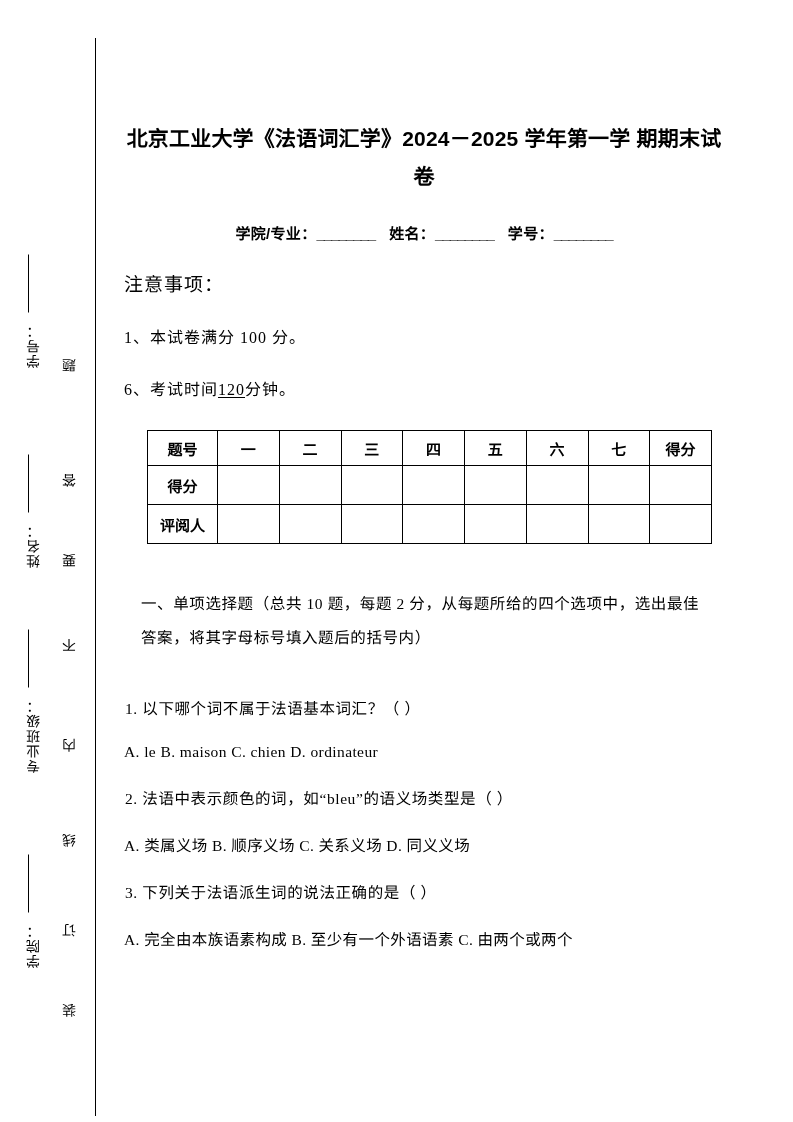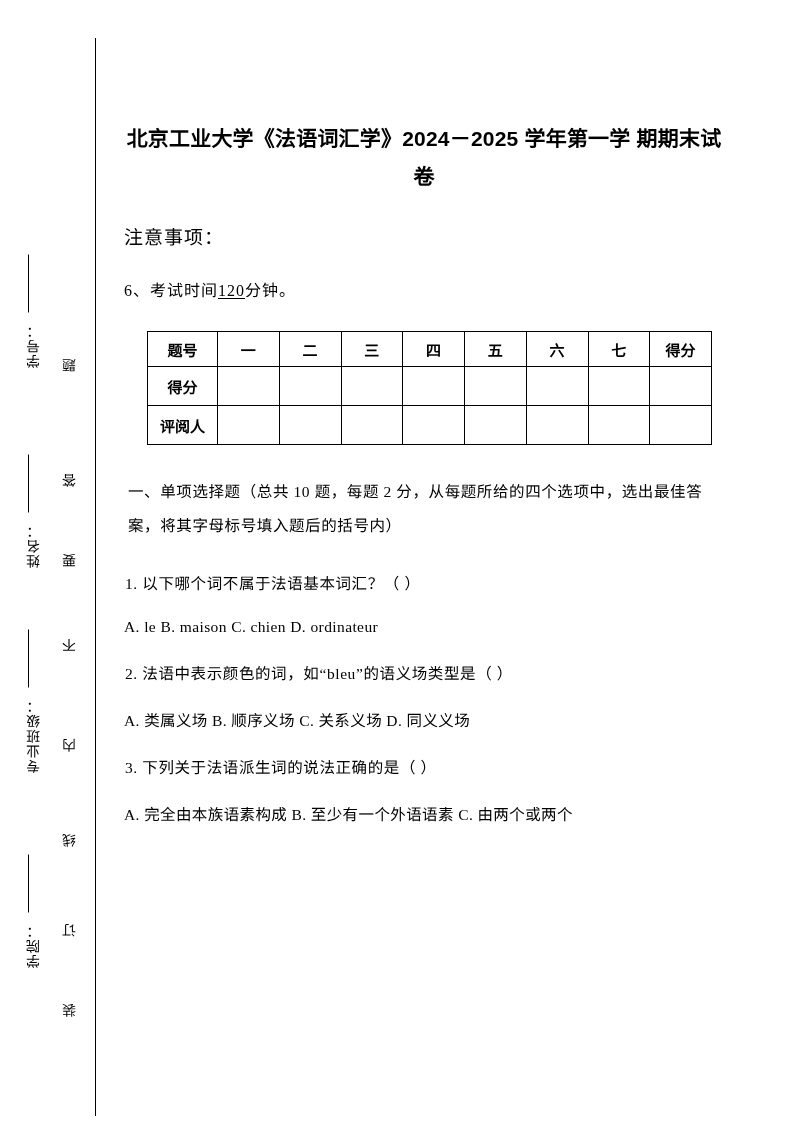--- a/index.html
+++ b/index.html
@@ -132,21 +132,21 @@
     font-weight: bold;
     font-size: 15px;
     padding: 0;
   }
   #score-table tr.r-head td { height: 34px; }
   #score-table tr.r-body td { height: 38px; }
   #score-table td.lead { width: 69px; }
 
   
   .sec-head {
-    margin: 4px;
+    margin: 17px;
     padding-top: 26px;
     font-size: 15.5px;
     line-height: 34px;
     letter-spacing: 0.6px;
   }
   .q-stem {
     margin: 1px;
     padding-top: 24px;
     font-size: 15.5px;
     letter-spacing: 0.6px;
@@ -205,22 +205,26 @@
   <div class="seal-char" style="top:923px;">订</div>
   <div class="seal-char" style="top:1003px;">装</div>
 
   <div id="body-col">
 
     <h1 class="doc-title">
       <span>北京工业大学《法语词汇学》2024－2025 学年第一学</span>
       <span>期期末试卷</span>
     </h1>
 
+    <p class="idline">
+      <span>学院/专业：</span><span class="u">________</span><span class="gap"></span><span>姓名：</span><span class="u">________</span><span class="gap"></span><span>学号：</span><span class="u">________</span>
+    </p>
 
     <p class="note-head">注意事项：</p>
+    <p class="note-item">1、本试卷满分 100 分。</p>
     <p class="note-item">
       <span>6、考试时间</span><span class="ul">120</span><span>分钟。</span>
     </p>
 
     <table id="score-table">
       <tbody>
         <tr class="r-head">
           <td class="lead">题号</td>
           <td>一</td>
           <td>二</td>

